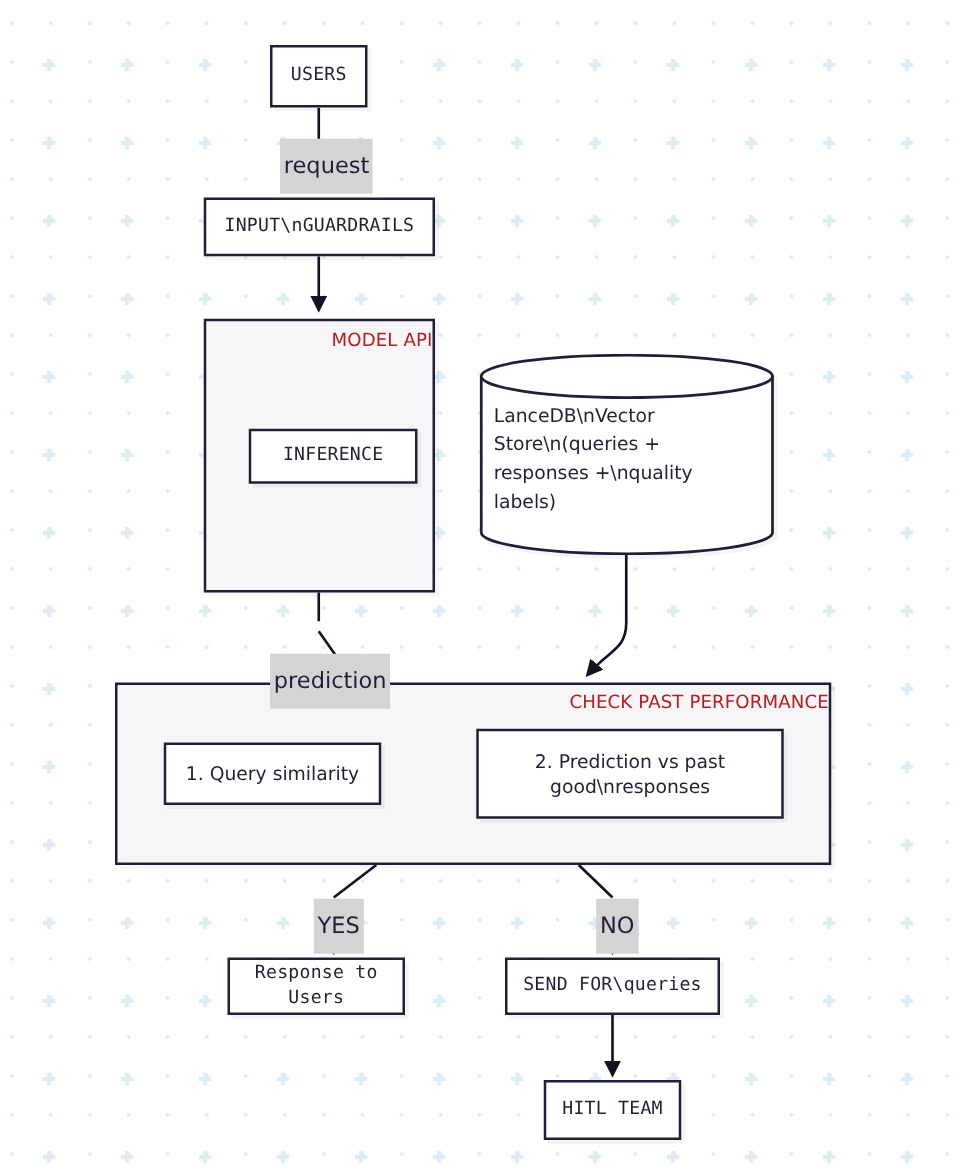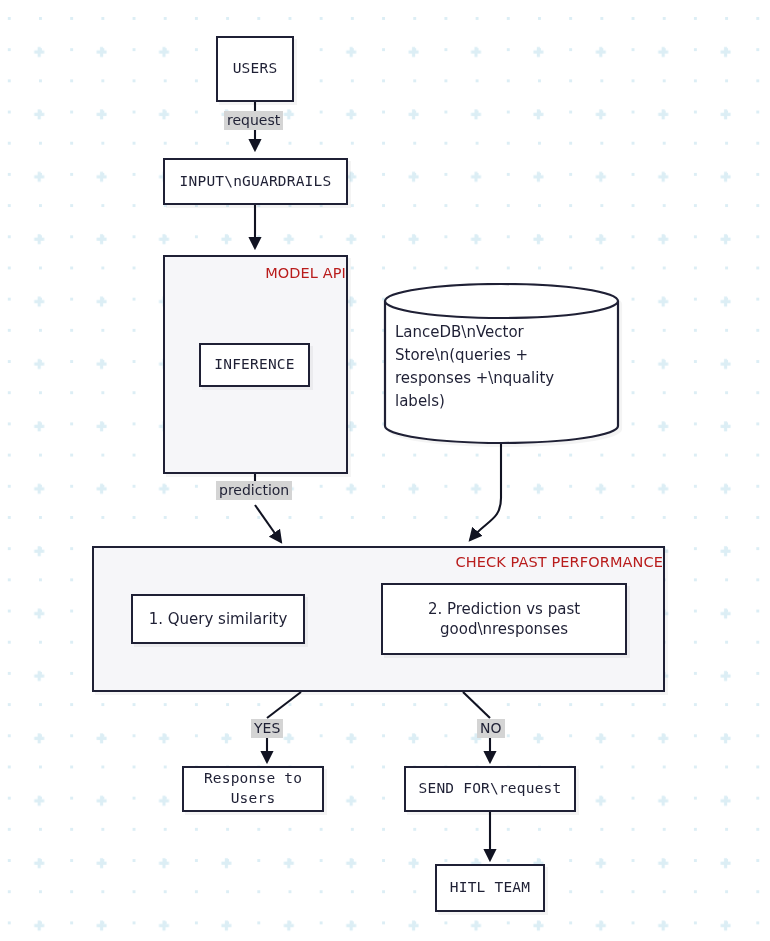--- a/index.html
+++ b/index.html
@@ -98,22 +98,22 @@
     line-height: 1.55;
     color: #1f2035;
   }
 
   
   .edge-label {
     position: absolute;
     background: #d4d4d4;
     color: #1f2035;
     font-family: "DejaVu Sans", "Liberation Sans", sans-serif;
-    font-size: 14px;
-    padding: 1px 3px;
+    font-size: 18px;
+    padding: 11px 3px;
     white-space: nowrap;
     line-height: 1.2;
   }
 </style>
 </head>
 <body>
 
 <div id="canvas">
 
   <svg id="plus-svg" width="770" height="941" viewBox="0 0 770 941" xmlns="http://www.w3.org/2000/svg">
@@ -164,53 +164,53 @@
   <div class="cylinder" style="left:383px; top:283px; width:237px; height:161px;">
     <svg width="237" height="161" viewBox="0 0 237 161" xmlns="http://www.w3.org/2000/svg" style="position:absolute; left:0; top:0; filter:drop-shadow(3px 3px 0 rgba(0,0,0,0.045));">
       <path d="M 2 18 L 2 143 A 116.5 17 0 0 0 235 143 L 235 18" fill="#ffffff" stroke="#1f2035" stroke-width="2.2"></path>
       <ellipse cx="118.5" cy="18" rx="116.5" ry="17" fill="#ffffff" stroke="#1f2035" stroke-width="2.2"></ellipse>
     </svg>
     <div class="cyl-label">
       <span>LanceDB\nVector Store\n(queries + responses +\nquality labels)</span>
     </div>
   </div>
 
-  <div class="node mono" style="left:216px; top:36px; width:78px; height:66px;">
+  <div class="node mono" style="left:216px; top:36px; width:78px; height:50px;">
     <span>USERS</span>
   </div>
 
   <div class="node mono" style="left:163px; top:158px; width:185px; height:47px;">
     <span>INPUT\nGUARDRAILS</span>
   </div>
 
-  <div class="node mono" style="left:199px; top:343px; width:111px; height:44px;">
+  <div class="node mono" style="left:199px; top:343px; width:135px; height:44px;">
     <span>INFERENCE</span>
   </div>
 
   <div class="node sans" style="left:131px; top:594px; width:174px; height:50px;">
     <span>1. Query similarity</span>
   </div>
 
   <div class="node sans" style="left:381px; top:583px; width:246px; height:72px; padding:0 14px;">
     <span>2. Prediction vs past good\nresponses</span>
   </div>
 
   <div class="node mono" style="left:182px; top:766px; width:142px; height:46px;">
     <span>Response to Users</span>
   </div>
 
   <div class="node mono" style="left:404px; top:766px; width:172px; height:46px;">
-    <span>SEND FOR\request</span>
+    <span>SEND FOR\queries</span>
   </div>
 
   <div class="node mono" style="left:435px; top:864px; width:110px; height:48px;">
     <span>HITL TEAM</span>
   </div>
 
   <div class="edge-label" style="left:224px; top:111px;">request</div>
 
-  <div class="edge-label" style="left:216px; top:481px;">prediction</div>
+  <div class="edge-label" style="left:216px; top:523px;">prediction</div>
 
   <div class="edge-label" style="left:251px; top:719px;">YES</div>
 
   <div class="edge-label" style="left:477px; top:719px;">NO</div>
 
 </div>
 
 </body></html>

